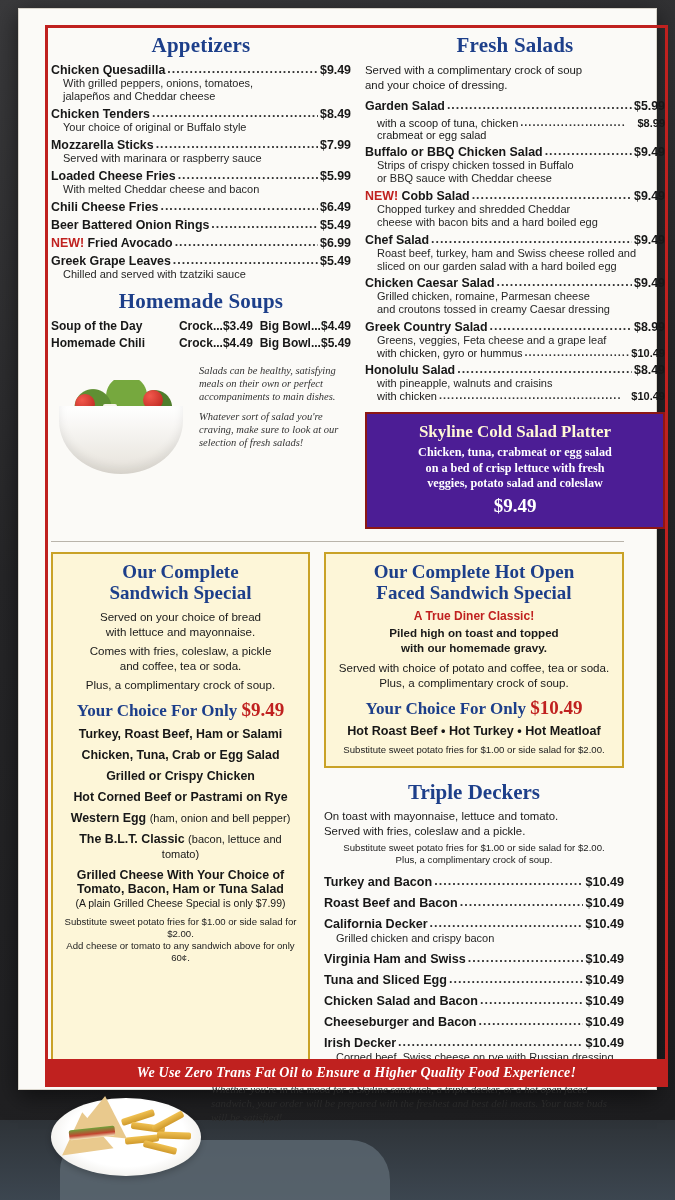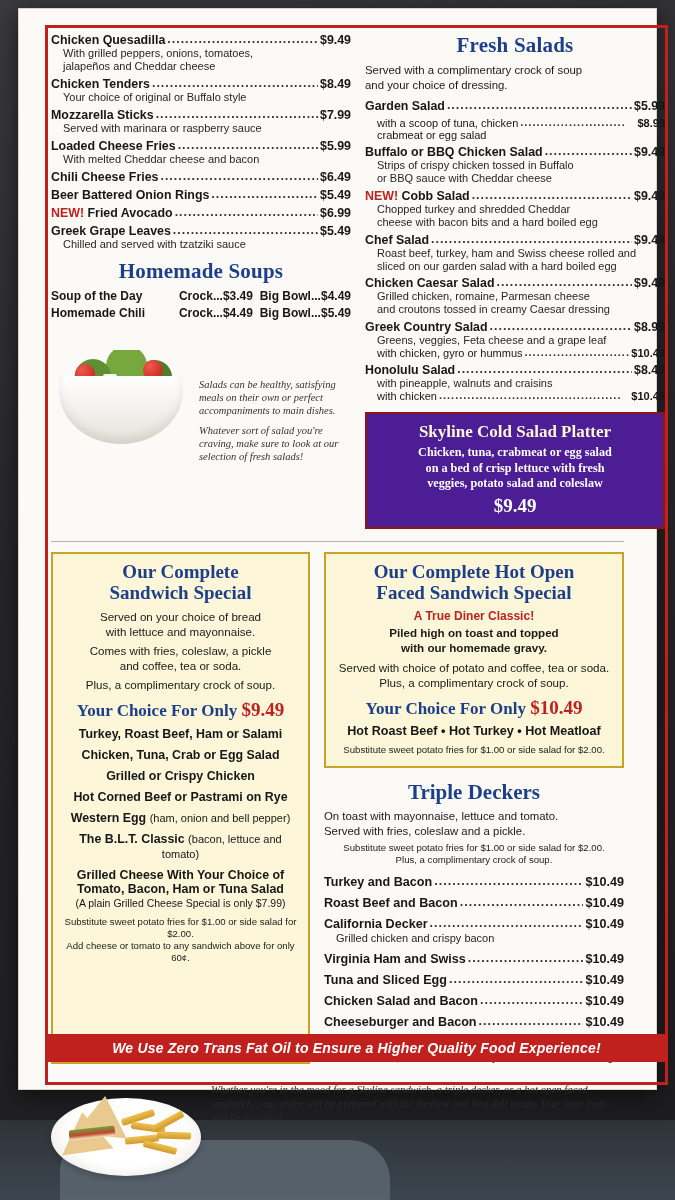--- a/index.html
+++ b/index.html
@@ -111,21 +111,20 @@
     position:absolute; width:14px;height:11px;background:#f7f4ea;border-radius:2px;
     box-shadow:0 1px 1px rgba(0,0,0,.12);
   }
   .bowl .olive{
     position:absolute;width:11px;height:9px;border-radius:50%;background:#2a2020;
   }
   .photo-caption{
     font-family: "Liberation Serif", serif;
     font-style: italic; font-size: 10.5px; color:#333; line-height:1.25;
     padding-top: 4px;
-    margin-top: 44px;
   }
   .photo-caption p { margin-bottom: 7px; }
 
   
   .platter {
     margin-top: 10px;
     background: #4c1d95; color: #fff;
     border: 2px solid #8d1715;
     text-align: center; padding: 8px 8px 10px 8px;
     font-family: "Liberation Serif", serif;
@@ -221,40 +220,41 @@
     background: linear-gradient(180deg,#6fa03a,#c2452f 60%,#f3e7c0);
     transform: rotate(-6deg); border-radius:2px;
   }
   .sand-caption {
     font-family:"Liberation Serif", serif; font-style:italic; font-size:10.8px;
     color:#2a2a2a; line-height:1.3; padding-top:6px;
   }
 
   
   .banner {
-    position:absolute; left:26px; bottom:27px; width:623px; height:28px;
+    position:absolute; left:26px; bottom:2px; width:623px; height:28px;
     background:#c0211f; color:#fff; display:flex; align-items:center;
     justify-content:center;
-    font-family:Liberation Sans, sans-serif; font-style:italic; font-weight:bold;
+    font-family:Liberation Serif, serif; font-style:italic; font-weight:bold;
     font-size:14px; letter-spacing:.2px;
   }
 </style>
 </head>
 <body>
 
 <div class="bg"></div>
 <div class="bg-jeans"></div>
 
 <div class="menu">
   <div class="frame"></div>
   <div class="inner">
 
     <div class="cols">
 
       <div class="col-l">
+        <div class="sec-title">Appetizers</div>
 
         <div class="item">
           <div class="row">
               <span class="nm">Chicken Quesadilla</span>
               <span class="dots">........................................................</span>
               <span class="pr">$9.49</span>
             </div>
           <div class="desc" style="white-space:pre-line">With grilled peppers, onions, tomatoes,
 jalapeños and Cheddar cheese</div>
         </div>

